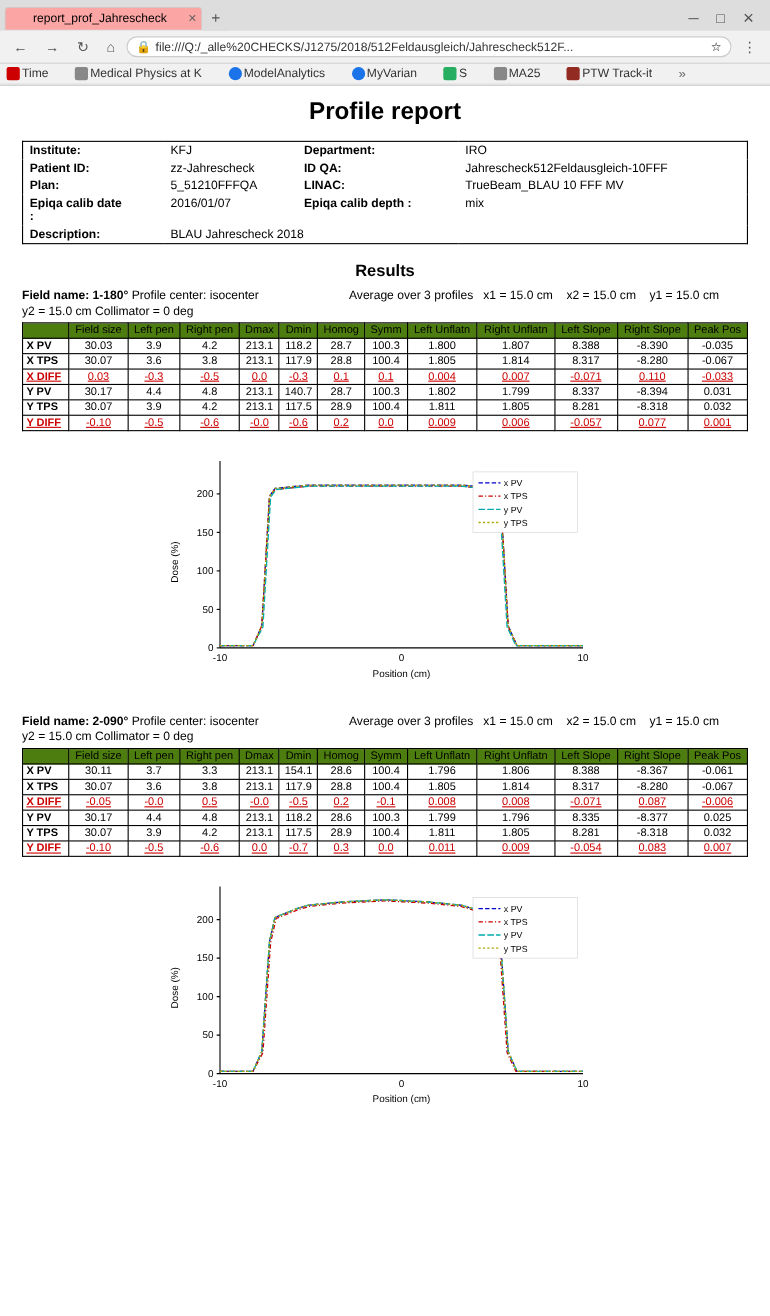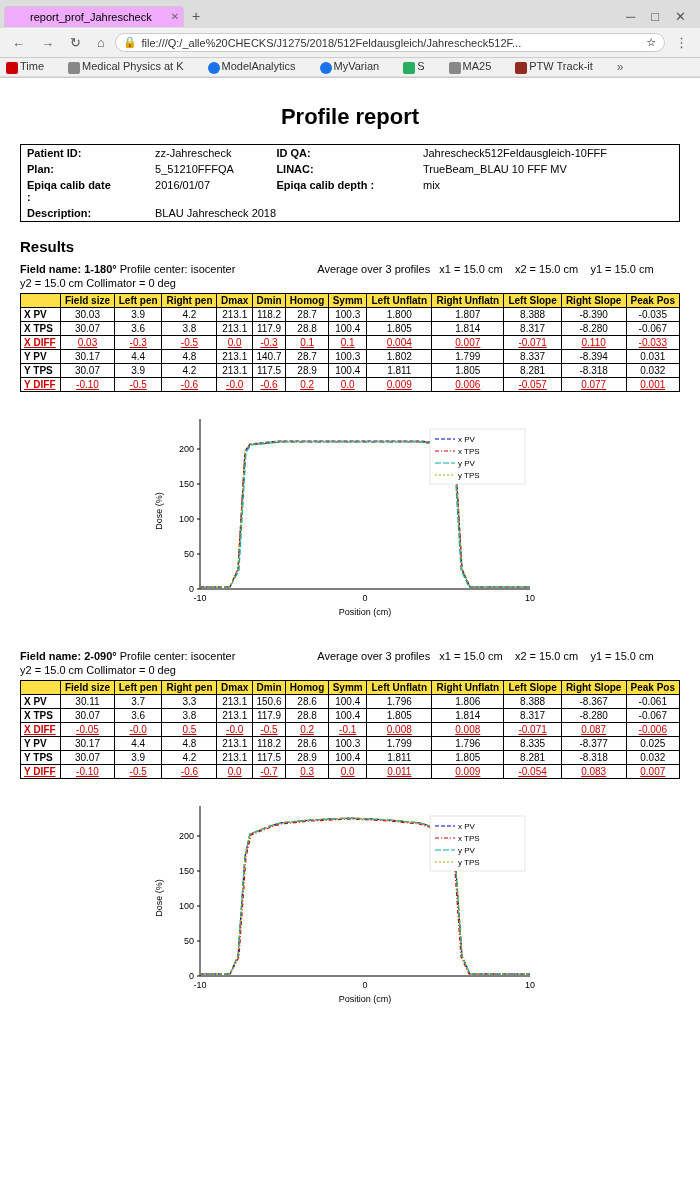--- a/index.html
+++ b/index.html
@@ -1,58 +1,58 @@
 <!DOCTYPE html>
 <html><head>
   <meta charset="utf-8">
   <style>
     * { box-sizing: border-box; margin: 0; padding: 0; }
     body { font-family: Arial, sans-serif; font-size: 11px; background: #fff; color: #000; width: 700px; }
 
     
     .browser-chrome { background: #f1f1f1; border-bottom: 1px solid #ccc; }
     .tab-bar { display: flex; align-items: center; padding: 4px 4px 0; background: #ddd; }
-    .tab { background: #f0abfc; border: 1px solid #ccc; border-bottom: none; padding: 4px 10px; font-size: 11px; display: flex; align-items: center; gap: 15px; border-radius: 4px 4px 0 0; max-width: 180px; }
+    .tab { background: #fca5a5; border: 1px solid #ccc; border-bottom: none; padding: 4px 10px; font-size: 11px; display: flex; align-items: center; gap: 15px; border-radius: 4px 4px 0 0; max-width: 180px; }
     .tab-icon { width: 12px; height: 12px; background: #ccc; border-radius: 2px; }
     .tab-close { margin-left: 4px; cursor: pointer; color: #666; font-size: 10px; }
     .new-tab { background: #ddd; border: none; padding: 4px 8px; font-size: 14px; cursor: pointer; color: #555; }
     .nav-bar { display: flex; align-items: center; padding: 4px 6px; gap: 4px; background: #f1f1f1; border-bottom: 1px solid #ccc; }
     .nav-btn { background: none; border: 1px solid transparent; border-radius: 3px; padding: 2px 5px; cursor: pointer; font-size: 13px; color: #555; }
     .address-bar { flex: 1; display: flex; align-items: center; background: #fff; border: 1px solid #ccc; border-radius: 12px; padding: 2px 8px; font-size: 11px; gap: 4px; }
     .address-text { flex: 1; color: #333; font-size: 11px; }
     .bookmarks-bar { display: flex; align-items: center; padding: 2px 6px; gap: 24px; background: #f1f1f1; border-bottom: 1px solid #ddd; font-size: 11px; overflow: hidden; }
     .bookmark { color: #333; cursor: pointer; white-space: nowrap; font-size: 11px; }
     .bookmark-icon { display: inline-block; width: 12px; height: 12px; border-radius: 2px; margin-right: 2px; vertical-align: middle; }
     .bm-red { background: #c00; }
     .bm-gray { background: #888; }
     .bm-blue { background: #1a73e8; }
     .bm-green { background: #27ae60; }
     .bm-darkred { background: #922b21; }
     .chevron-right { color: #666; font-size: 12px; }
 
     
-    .page-content { padding: 26px 20px; }
+    .page-content { padding: 10px 20px; }
 
     .page-title { text-align: center; font-size: 22px; font-weight: bold; margin-bottom: 14px; }
 
     
     .info-table { border: 1px solid #000; width: 100%; margin-bottom: 16px; border-collapse: collapse; }
     .info-table td { padding: 2px 6px; font-size: 11px; vertical-align: top; }
     .info-label { font-weight: bold; white-space: nowrap; }
 
     
-    .results-title { text-align: left; font-size: 15px; font-weight: bold; margin-bottom: 8px; }
+    .results-title { text-align: center; font-size: 15px; font-weight: bold; margin-bottom: 8px; }
 
     .field-header { font-size: 11px; margin-bottom: 2px; }
     .field-header-row2 { font-size: 11px; margin-bottom: 4px; }
 
     
     .data-table { border-collapse: collapse; width: 100%; margin-bottom: 12px; font-size: 10px; }
     .data-table th, .data-table td { border: 1px solid #000; padding: 1px 3px; text-align: center; white-space: nowrap; }
-    .data-table th { font-weight: bold; background: #fde047; }
+    .data-table th { font-weight: normal; background: #4d7c0f; }
     .data-table tr.diff-row td { color: #cc0000; text-decoration: underline; }
     .data-table tr.pv-row td:first-child { font-weight: bold; }
 
     
     .chart-container { width: 100%; height: 230px; position: relative; margin-bottom: 16px; display: flex; justify-content: center; align-items: center; }
   </style>
 </head>
 <body>
 
 <div class="browser-chrome">
@@ -92,20 +92,26 @@
     <span class="chevron-right">»</span>
   </div>
 </div>
 
 <div class="page-content">
 
   <div class="page-title">Profile report</div>
 
   <table class="info-table">
     <tbody>
+        <tr>
+      <td class="info-label">Institute:</td>
+      <td>KFJ</td>
+      <td class="info-label">Department:</td>
+      <td>IRO</td>
+    </tr>
     <tr>
       <td class="info-label">Patient ID:</td>
       <td>zz-Jahrescheck</td>
       <td class="info-label">ID QA:</td>
       <td>Jahrescheck512Feldausgleich-10FFF</td>
     </tr>
     <tr>
       <td class="info-label">Plan:</td>
       <td>5_51210FFFQA</td>
       <td class="info-label">LINAC:</td>
@@ -334,21 +340,21 @@
           <th>Peak Pos</th>
         </tr>
       </thead>
       <tbody>
         <tr class="pv-row">
           <td style="font-weight: bold; text-align: left;">X PV</td>
           <td>30.11</td>
           <td>3.7</td>
           <td>3.3</td>
           <td>213.1</td>
-          <td>150.6</td>
+          <td>154.1</td>
           <td>28.6</td>
           <td>100.4</td>
           <td>1.796</td>
           <td>1.806</td>
           <td>8.388</td>
           <td>-8.367</td>
           <td>-0.061</td>
         </tr>
         <tr>
           <td style="font-weight: bold; text-align: left;">X TPS</td>

